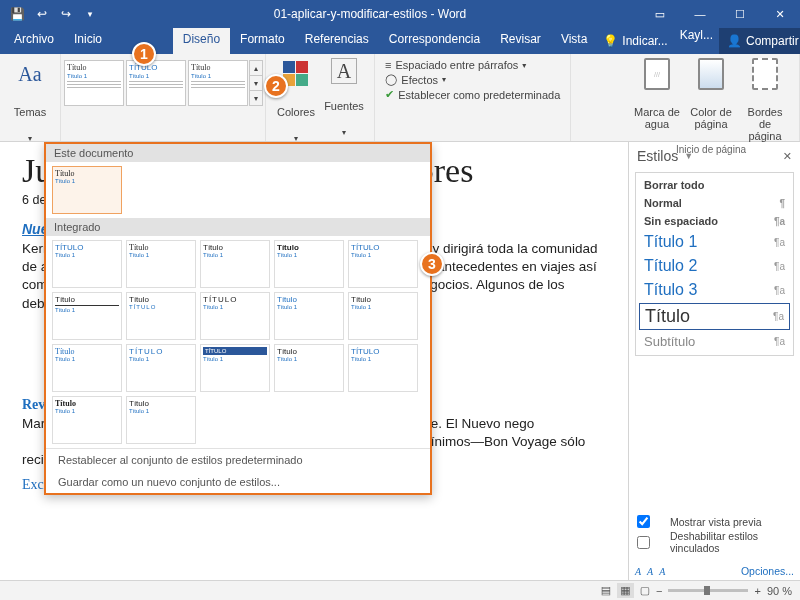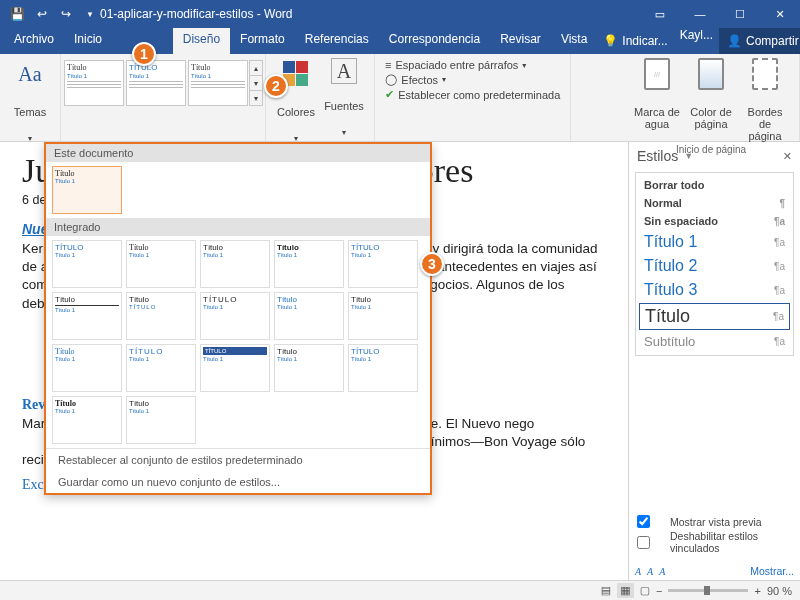--- a/index.html
+++ b/index.html
@@ -1,20 +1,20 @@
 <!DOCTYPE html>
 <html><head>
 <meta charset="utf-8">
 <style>
   * { box-sizing: border-box; margin: 0; padding: 0; font-family: "Segoe UI", Arial, sans-serif; }
   html, body { width: 800px; height: 600px; overflow: hidden; background: #fff; }
   .titlebar { background: #2b579a; color: #fff; height: 28px; display: flex; align-items: center; font-size: 12px; }
   .titlebar .qat { display: flex; align-items: center; gap: 4px; padding-left: 8px; }
   .titlebar .qat .icon { width: 20px; height: 20px; display:flex; align-items:center; justify-content:center; font-size:12px; }
-  .titlebar .title { flex: 1; text-align: left; }
+  .titlebar .title { flex: 1; text-align: center; }
   .titlebar .wincontrols { display: flex; }
   .titlebar .wincontrols .btn { width: 40px; height: 28px; display:flex; align-items:center; justify-content:center; font-size:11px; }
   .menubar { background: #2b579a; color: #fff; height: 26px; display:flex; font-size: 12px; padding: 0 4px; position: relative; }
   .menubar .tab { padding: 4px 10px; cursor: default; }
   .menubar .tab.active { background: #f3f3f3; color: #2b579a; }
   .menubar .tell { display:flex; align-items:center; gap:4px; padding:0 6px; }
   .menubar .share { display:flex; align-items:center; gap:4px; padding:4px 8px; background:#1e3f72; }
   .ribbon { background: #f3f3f3; border-bottom:1px solid #d4d4d4; height: 88px; display:flex; font-size:11px; color:#444; position: relative; }
   .ribbon-group { border-right:1px solid #e1e1e1; padding:2px 6px 0 6px; display:flex; flex-direction:column; align-items:center; }
   .ribbon-group .label { color:#666; font-size:10px; margin-top:auto; padding-bottom:2px; }
@@ -365,21 +365,21 @@
         </label>
       <label>
           <input type="checkbox" style="">
           <span>Deshabilitar estilos vinculados</span>
         </label>
     </div>
     <div class="sp-bottom">
       <span style="color:#1f6fc0;font-style:italic;font-family:Georgia;">A</span>
       <span style="color:#1f6fc0;font-style:italic;font-family:Georgia;">A</span>
       <span style="color:#1f6fc0;font-style:italic;font-family:Georgia;">A</span>
-      <span class="op">Mostrar...</span>
+      <span class="op">Opciones...</span>
     </div>
   </div>
 </div>
 
 <div class="statusbar">
   <div class="sb-right">
     <span>▤</span>
     <span style="background:#ddd;padding:1px 3px;">▦</span>
     <span>▢</span>
     <span>−</span>

